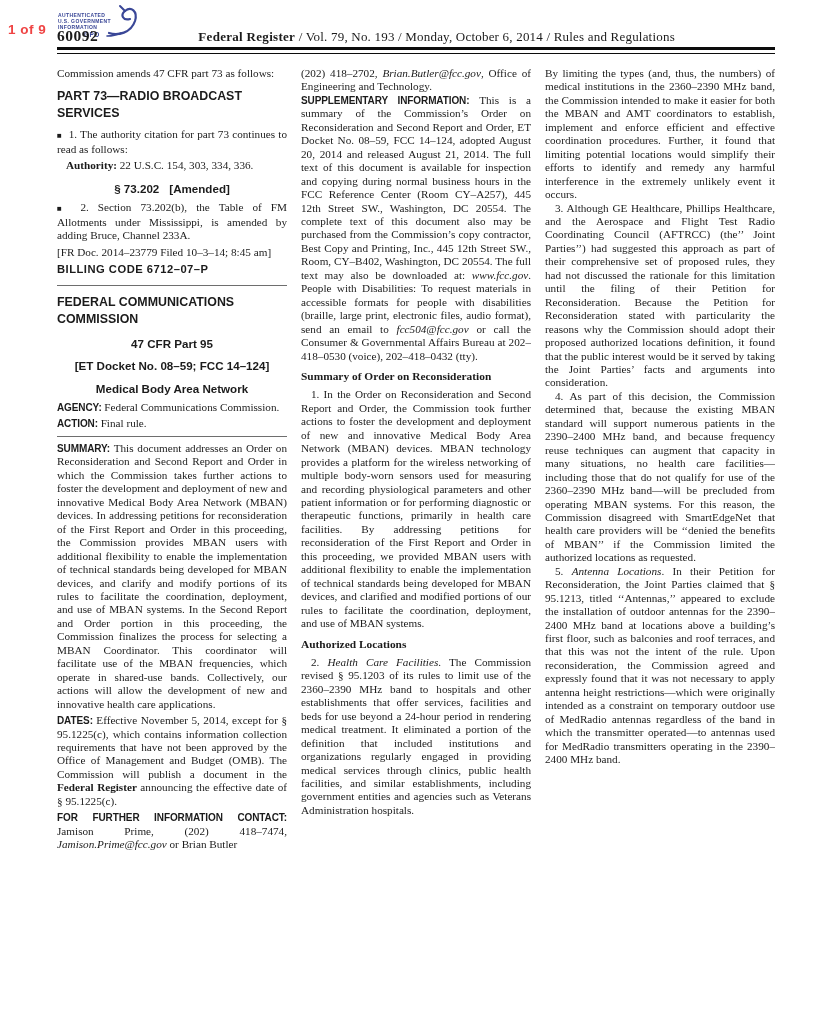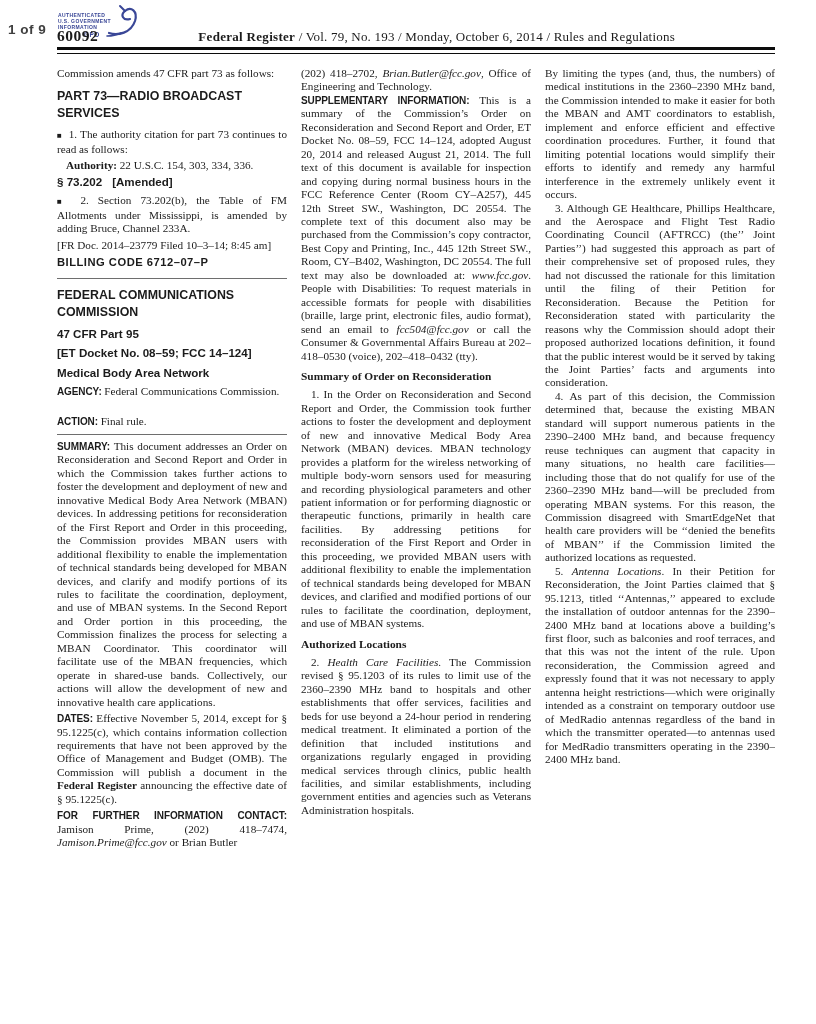--- a/index.html
+++ b/index.html
@@ -7,21 +7,21 @@
   body { width: 816px; height: 1024px; }
   .page {
     position: relative; width: 816px; height: 1024px; overflow: hidden;
     background: #ffffff; color: #1b1b1b;
     font-family: "Liberation Serif", serif;
   }
   
   .wm {
     position: absolute; left: 8px; top: 22px;
     font-family: "Liberation Sans", sans-serif; font-weight: bold;
-    font-size: 13.5px; color: #404040; letter-spacing: 0.5px;
+    font-size: 13.5px; color: #ef4444; letter-spacing: 0.5px;
   }
   
   .gpo { position: absolute; left: 58px; top: 3px; display: flex; align-items: flex-start; }
   .gpo-lines {
     font-family: "Liberation Sans", sans-serif; font-weight: bold;
     font-size: 5px; line-height: 6px; color: #3a4797; letter-spacing: 0.4px;
     text-align: left; padding-top: 9px;
   }
   .gpo-lines .gpo-sig { font-size: 6.5px; margin-top: 2px; padding-left: 26px; }
   .eagle { margin-left: -6px; }
@@ -45,32 +45,32 @@
   }
   .col { width: 230px; overflow: hidden; }
   .col p { font-size: 11.2px; line-height: 13.45px; text-align: justify; }
   p.ind { text-indent: 10px; }
   .hs {
     font-family: "Liberation Sans", sans-serif; font-weight: bold;
     font-size: 12.4px; line-height: 17px; margin: 8px 0 6px; text-align: left;
   }
   .hs2 {
     font-family: "Liberation Sans", sans-serif; font-weight: bold;
-    font-size: 11.6px; line-height: 13.5px; margin: 2px 0 6px; text-align: left;
+    font-size: 11.6px; line-height: 13.5px; margin: 9px 0 6px; text-align: center;
   }
   .hserif { font-weight: bold; font-size: 11.4px; line-height: 13.4px; margin: 7px 0 5px; text-align: left; }
   .authority { font-size: 10.3px; line-height: 12.4px; padding-left: 9px; margin: 3px 0 2px; }
   .frdoc { font-size: 9.8px; line-height: 11.8px; margin-top: 3px; }
   .billing {
     font-family: "Liberation Sans", sans-serif; font-weight: bold;
     font-size: 8.8px; line-height: 11px; letter-spacing: 0.5px; margin-top: 4px;
   }
   .rule { border: none; border-top: 1px solid #6e6e6e; margin: 8px 0; }
   .rule.thin { margin: 6px 0 5px; }
-  .mt2 { margin-top: 16px; }
+  .mt2 { margin-top: 2px; }
   .mt3 { margin-top: 3px; }
   
   .lead { font-family: "Liberation Sans", sans-serif; font-weight: bold; font-size: 10px; letter-spacing: -0.1px; }
   .b { font-weight: bold; }
   .i { font-style: italic; }
   .sq { font-size: 8px; letter-spacing: 2px; }
   .gap { margin-left: 10px; }
 </style>
 </head>
 <body>

